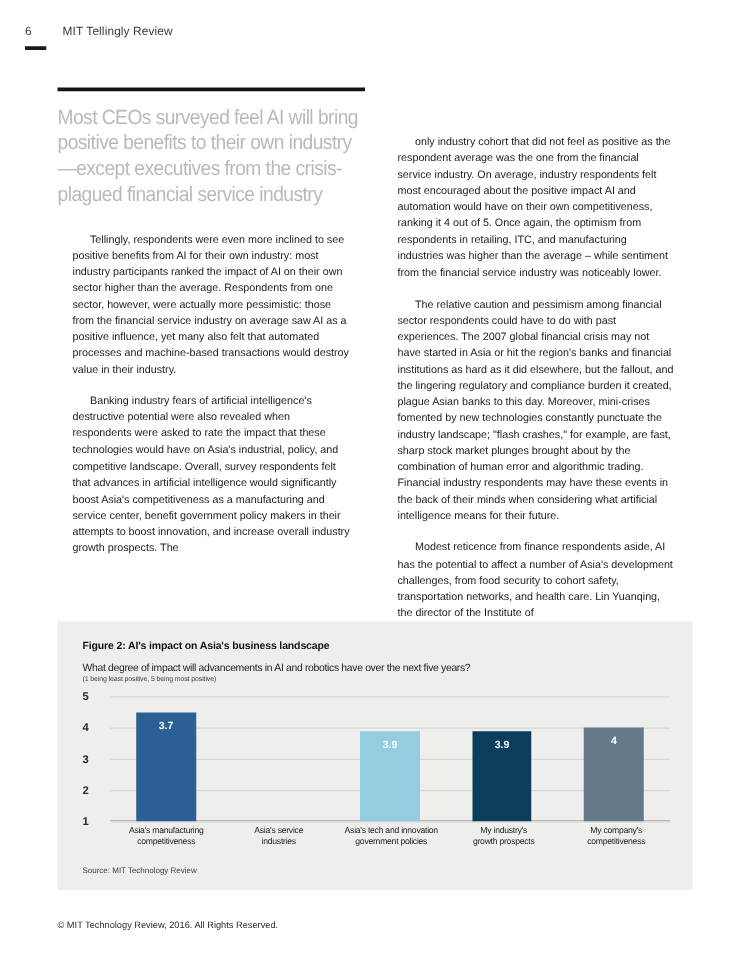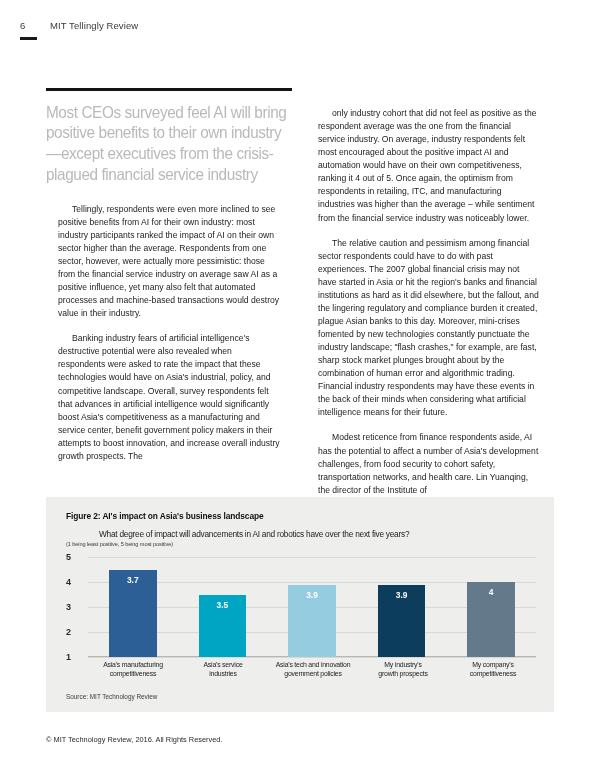--- a/index.html
+++ b/index.html
@@ -56,21 +56,21 @@
 
   
   .col {
     position: absolute;
     width: 246px;
     font-size: 8.6px;
     line-height: 1.52;
     color: #1c1c1c;
     text-align: left;
   }
-  .col-left { left: 46px; top: 88px; }
+  .col-left { left: 46px; top: 70px; }
   .col-right { left: 306px; top: 95px; }
 
   .rule-top {
     width: 246px;
     height: 2.6px;
     background: #141414;
     margin: 0 0 11px 0;
   }
 
   .pullquote {
@@ -109,21 +109,20 @@
     color: #111111;
     letter-spacing: -0.1px;
   }
   .fig-sub {
     position: absolute;
     left: 20px;
     top: 32px;
     font-size: 8.3px;
     color: #1c1c1c;
     letter-spacing: -0.25px;
-    margin-left: 33px;
   }
   .fig-note {
     position: absolute;
     left: 20px;
     top: 44px;
     font-size: 5.6px;
     color: #3b3b3b;
     letter-spacing: -0.1px;
   }
   .fig-source {
@@ -246,23 +245,20 @@
       <div class="plot" id="plot">
         <div class="axisline"></div>
       <div class="gridline" style="top: 100px;"></div>
           <div class="gridline" style="top: 75px;"></div>
           <div class="gridline" style="top: 50px;"></div>
           <div class="gridline" style="top: 25px;"></div>
           <div class="gridline" style="top: 0px;"></div>
           <div class="bar" style="background: rgb(43, 95, 150); height: 87px; width: 10.6%; left: 4.7%;">
             <div class="bar-value">3.7</div>
           </div>
-          <div class="bar" style="background: rgb(0, 165, 196); height: 62.5px; width: 10.6%; left: 24.7%;">
-            <div class="bar-value">3.5</div>
-          </div>
           <div class="bar" style="background: rgb(150, 204, 224); height: 72.5px; width: 10.6%; left: 44.7%;">
             <div class="bar-value">3.9</div>
           </div>
           <div class="bar" style="background: rgb(13, 61, 92); height: 72.5px; width: 10.6%; left: 64.7%;">
             <div class="bar-value">3.9</div>
           </div>
           <div class="bar" style="background: rgb(100, 121, 138); height: 75px; width: 10.6%; left: 84.7%;">
             <div class="bar-value">4</div>
           </div>
         </div>

